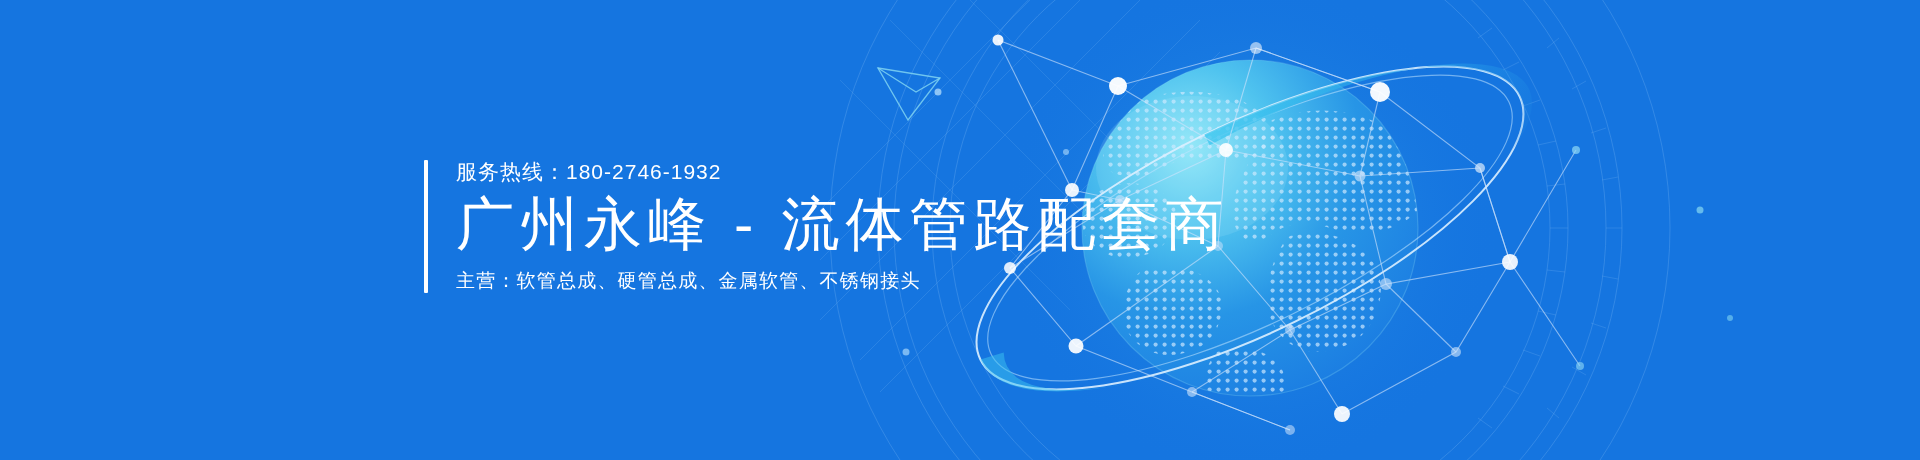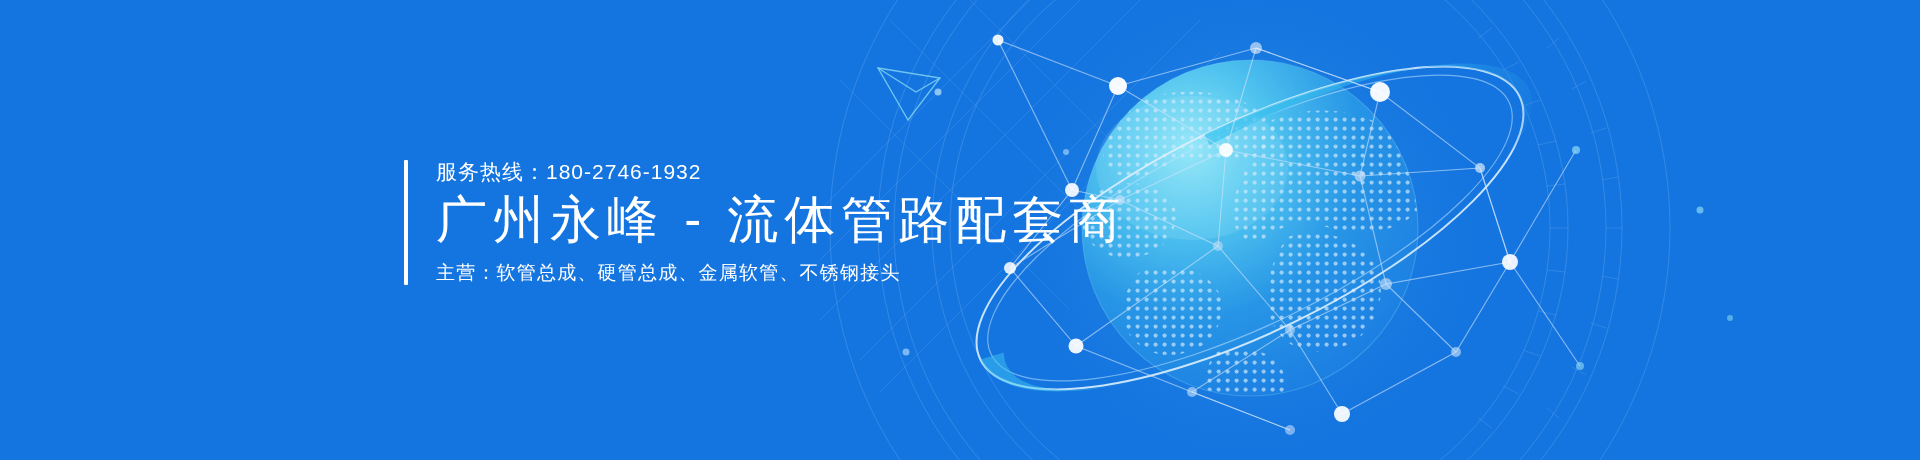--- a/index.html
+++ b/index.html
@@ -15,36 +15,36 @@
   }
   
   .graphic{
     position:absolute;top:0;right:0;width:1100px;height:460px;
     pointer-events:none;
   }
   .graphic svg{display:block;width:100%;height:100%;}
 
   
   .text-block{
-    position:absolute;left:404px;top:160px;
+    position:absolute;left:424px;top:160px;
     display:flex;align-items:flex-start;
   }
   .accent-bar{
     width:4px;background:#ffffff;border-radius:1px;
     margin-right:28px;align-self:stretch;min-height:112px;
   }
   .text-lines{display:flex;flex-direction:column;justify-content:flex-start;}
 
   .hotline{
     color:#ffffff;font-size:21px;letter-spacing:1px;
     line-height:1.1;margin:0 0 8px 0;font-weight:400;
     white-space:nowrap;
   }
   .headline{
-    color:#ffffff;font-size:51px;font-weight:400;
+    color:#ffffff;font-size:58px;font-weight:400;
     letter-spacing:6px;line-height:1.15;margin:0 0 12px 0;
     white-space:nowrap;
   }
   .subtitle{
     color:#ffffff;font-size:19px;font-weight:400;
     letter-spacing:1.2px;line-height:1.2;margin:0;
     white-space:nowrap;
   }
 </style>
 </head>

